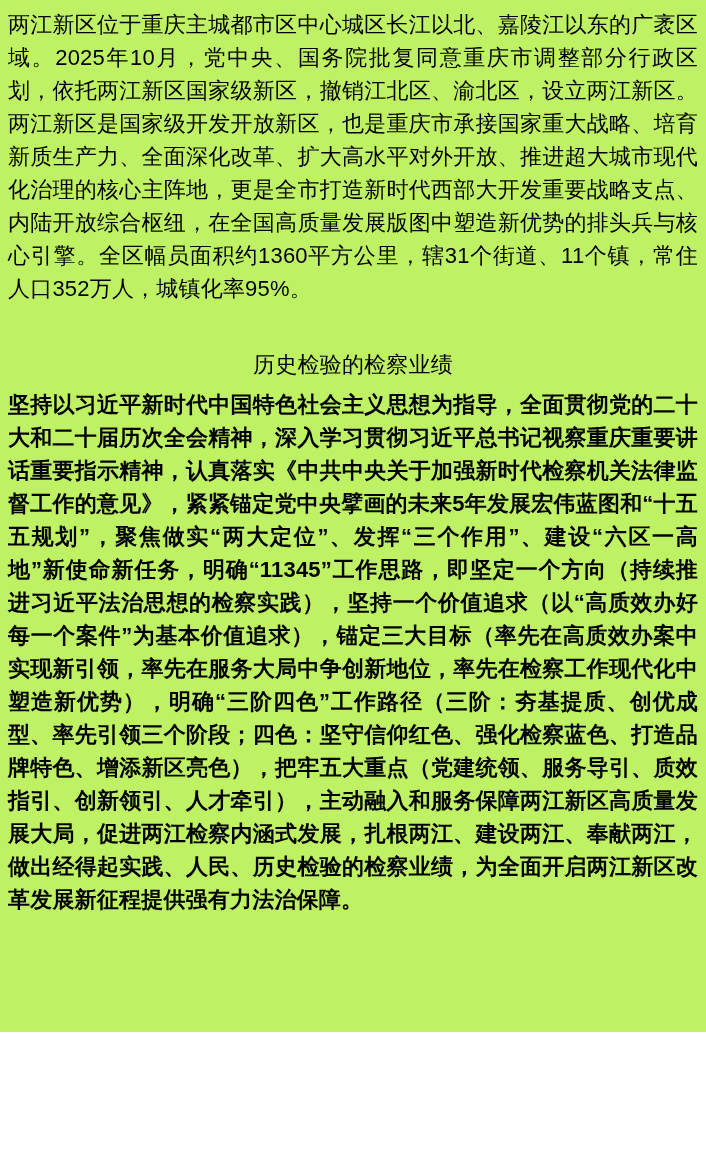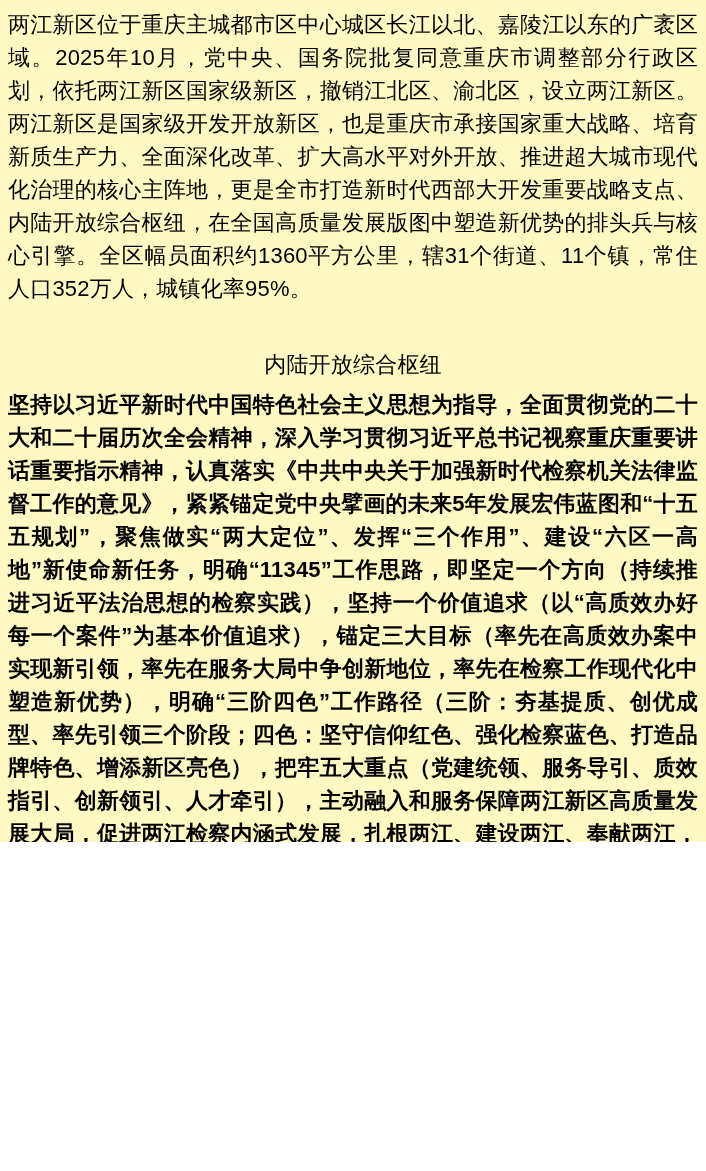--- a/index.html
+++ b/index.html
@@ -2,24 +2,24 @@
 <html><head>
 <meta charset="utf-8">
 <style>
   html, body {
     margin: 0;
     padding: 0;
     background: #ffffff;
   }
   .page {
     width: 706px;
-    height: 842px;
+    height: 1032px;
     box-sizing: border-box;
     padding: 8px 8px 0 8px;
-    background: #fef9c3;
+    background: #bef264;
     color: #000000;
     font-family: "Liberation Sans", "DejaVu Sans", sans-serif;
     font-size: 22px;
     line-height: 33px;
     letter-spacing: 0.2px;
     overflow: hidden;
   }
   .para {
     margin: 0;
     text-align: justify;
@@ -37,16 +37,16 @@
   }
   .para-plan { margin-bottom: 0; font-weight: bold; }
 </style>
 </head>
 <body>
 
 <div class="page">
   <p class="para para-intro">两江新区位于重庆主城都市区中心城区长江以北、嘉陵江以东的广袤区域。2025年10月，党中央、国务院批复同意重庆市调整部分行政区划，依托两江新区国家级新区，撤销江北区、渝北区，设立两江新区。两江新区是国家级开发开放新区，也是重庆市承接国家重大战略、培育新质生产力、全面深化改革、扩大高水平对外开放、推进超大城市现代化治理的核心主阵地，更是全市打造新时代西部大开发重要战略支点、内陆开放综合枢纽，在全国高质量发展版图中塑造新优势的排头兵与核心引擎。全区幅员面积约1360平方公里，辖31个街道、11个镇，常住人口352万人，城镇化率95%。</p>
 
 
-  <h2 class="heading">内陆开放综合枢纽</h2>
+  <h2 class="heading">历史检验的检察业绩</h2>
 
   <p class="para para-plan">坚持以习近平新时代中国特色社会主义思想为指导，全面贯彻党的二十大和二十届历次全会精神，深入学习贯彻习近平总书记视察重庆重要讲话重要指示精神，认真落实《中共中央关于加强新时代检察机关法律监督工作的意见》，紧紧锚定党中央擘画的未来5年发展宏伟蓝图和“十五五规划”，聚焦做实“两大定位”、发挥“三个作用”、建设“六区一高地”新使命新任务，明确“11345”工作思路，即坚定一个方向（持续推进习近平法治思想的检察实践），坚持一个价值追求（以“高质效办好每一个案件”为基本价值追求），锚定三大目标（率先在高质效办案中实现新引领，率先在服务大局中争创新地位，率先在检察工作现代化中塑造新优势），明确“三阶四色”工作路径（三阶：夯基提质、创优成型、率先引领三个阶段；四色：坚守信仰红色、强化检察蓝色、打造品牌特色、增添新区亮色），把牢五大重点（党建统领、服务导引、质效指引、创新领引、人才牵引），主动融入和服务保障两江新区高质量发展大局，促进两江检察内涵式发展，扎根两江、建设两江、奉献两江，做出经得起实践、人民、历史检验的检察业绩，为全面开启两江新区改革发展新征程提供强有力法治保障。</p>
 </div>
 
 </body></html>

